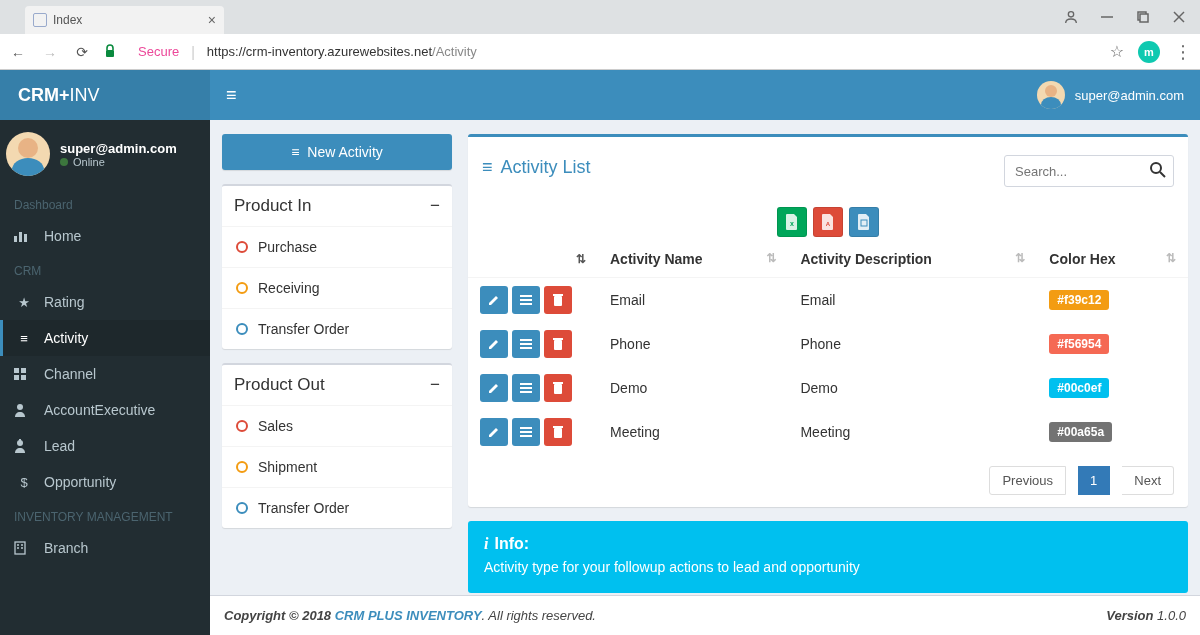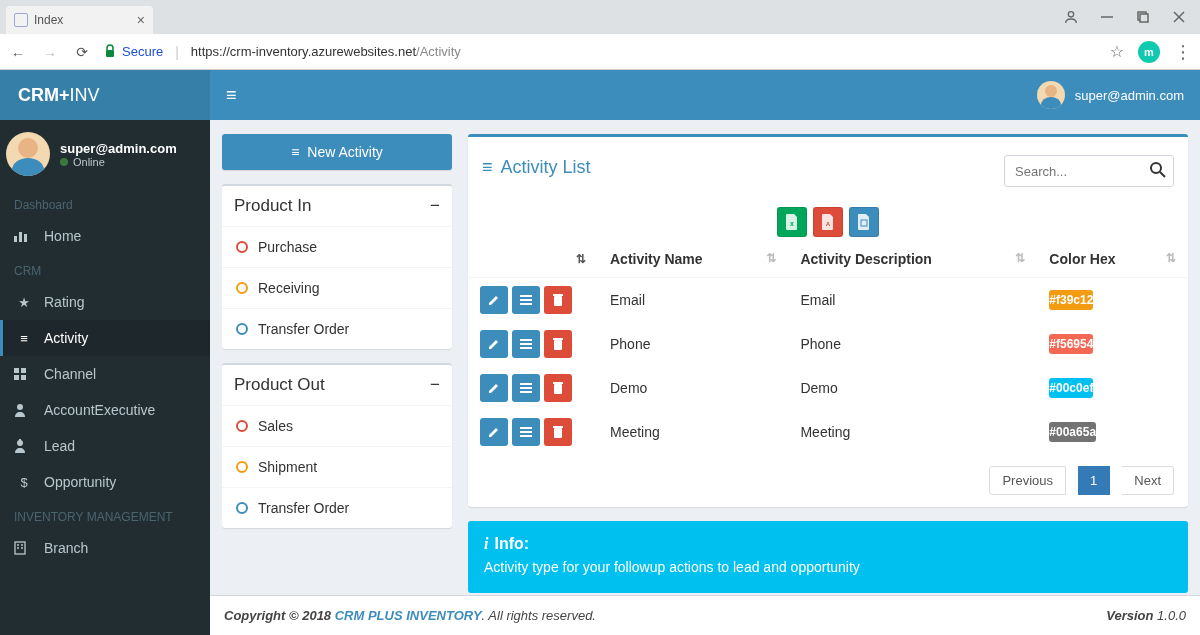--- a/index.html
+++ b/index.html
@@ -1,30 +1,30 @@
 <!DOCTYPE html>
 <html><head>
 <meta charset="utf-8">
 <style>
   * { box-sizing: border-box; margin: 0; padding: 0; }
   body { font-family: "Segoe UI", Arial, sans-serif; font-size: 14px; background:#dee1e3; color:#333; overflow:hidden; }
   .screen { width:1200px; height:635px; position:relative; display:flex; flex-direction:column; }
 
   
   .browser-tabs { height:34px; background:#dee1e3; display:flex; align-items:flex-end; padding-left:6px; }
-  .tab { width:147px; height:28px; background:#f2f2f2; border-radius:4px 4px 0 0; display:flex; align-items:center; padding:0 8px; font-size:12px; color:#555; position:relative; }
+  .tab { width:199px; height:28px; background:#f2f2f2; border-radius:4px 4px 0 0; display:flex; align-items:center; padding:0 8px; font-size:12px; color:#555; position:relative;margin-left:19px; }
   .tab .favicon { width:14px; height:14px; border:1px solid #9ac; border-radius:2px; margin-right:6px; }
   .tab-close { margin-left:auto; font-size:14px; color:#666; }
   .tabs-right { margin-left:auto; display:flex; align-items:center; gap:18px; padding:0 12px; height:100%; color:#666; }
   .win-btn { width:18px; height:18px; display:flex; align-items:center; justify-content:center; }
 
   .addr-bar { height:36px; background:#fff; border-bottom:1px solid #ccc; display:flex; align-items:center; padding:0 8px; gap:12px; }
   .nav-btn { color:#555; width:20px; text-align:center; }
   .nav-btn.disabled { color:#bbb; }
-  .secure { display:flex; gap:6px; color:#1d4ed8; font-size:13px; }
+  .secure { display:flex; gap:22px; color:#ec4899; font-size:13px; }
   .url-text { color:#333; font-size:13px; }
   .url-path { color:#888; }
   .addr-right { margin-left:auto; display:flex; align-items:center; gap:14px; }
   .star { color:#666; font-size:16px; }
   .avatar-small { width:22px; height:22px; border-radius:50%; background:#0fc9b0; color:#fff; display:flex; align-items:center; justify-content:center; font-size:11px; font-weight:bold; }
   .menu-dots { color:#666; font-size:18px; }
   .pipe { color:#ccc; }
 
   
   .app { flex:1; display:flex; min-height:0; position:relative; }
@@ -78,21 +78,21 @@
   .bg-red { background:#dd4b39; }
   .bg-blue { background:#3c8dbc; }
 
   table.data { width:100%; border-collapse:collapse; }
   table.data th { text-align:left; padding:10px 12px; font-size:14px; color:#333; font-weight:700; border-bottom:1px solid #f4f4f4; }
   table.data th .sort { float:right; color:#bbb; font-size:12px; }
   table.data th .sort.active { color:#555; }
   table.data td { padding:8px 12px; font-size:14px; color:#333; vertical-align:middle; }
   .act-btns { display:flex; gap:4px; }
   .sq { width:28px; height:28px; border-radius:3px; display:flex; align-items:center; justify-content:center; color:#fff; }
-  .badge { display:inline-block; padding:3px 0; border-radius:3px; color:#fff; font-size:12px; font-weight:600; }
+  .badge { display:inline-block; padding:3px 8px; border-radius:3px; color:#fff; font-size:12px; font-weight:600; }
 
   .pager { display:flex; justify-content:flex-end; padding:12px 14px; gap:12px; }
   .pg { border:1px solid #ddd; padding:6px 12px; font-size:13px; color:#555; background:#fff; }
   .pg.active { background:#337ab7; color:#fff; border-color:#337ab7; }
   .pg:first-child { border-radius:3px 0 0 3px; }
   .pg:last-child { border-radius:0 3px 3px 0; }
   .pg + .pg { border-left:none; }
 
   .info-box { background:#00c0ef; color:#fff; border-radius:3px; margin-top:14px; padding:14px 16px 18px; }
   .info-box .it { font-weight:700; font-size:16px; display:flex; align-items:center; gap:6px; margin-bottom:6px; font-style:normal; }

